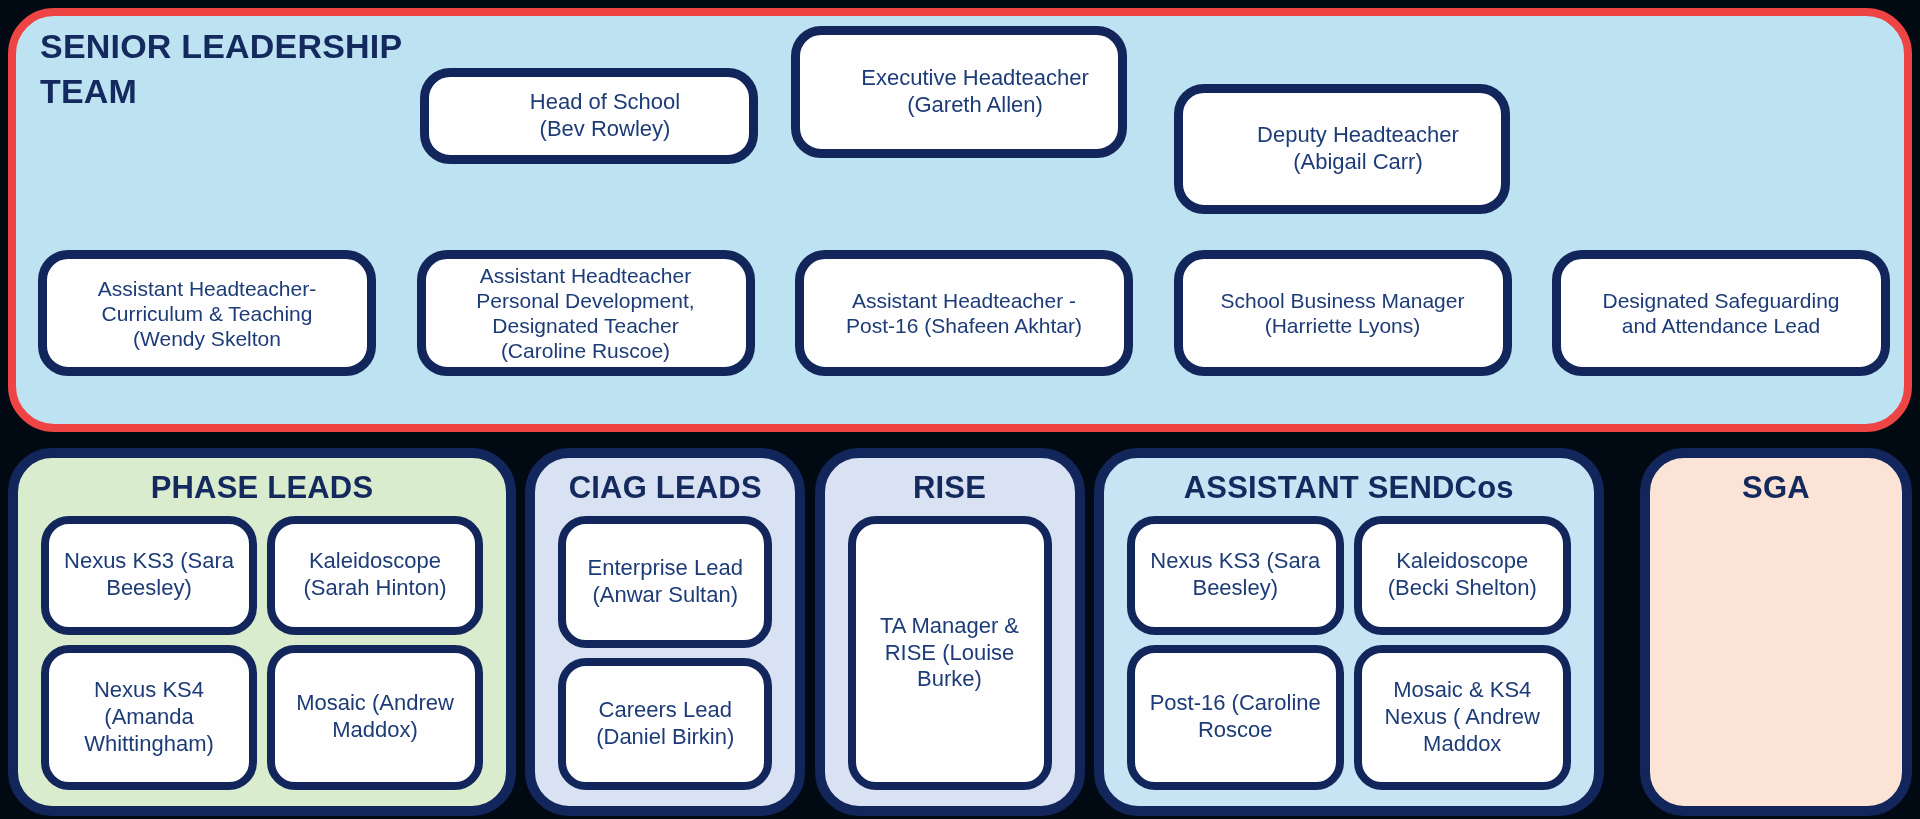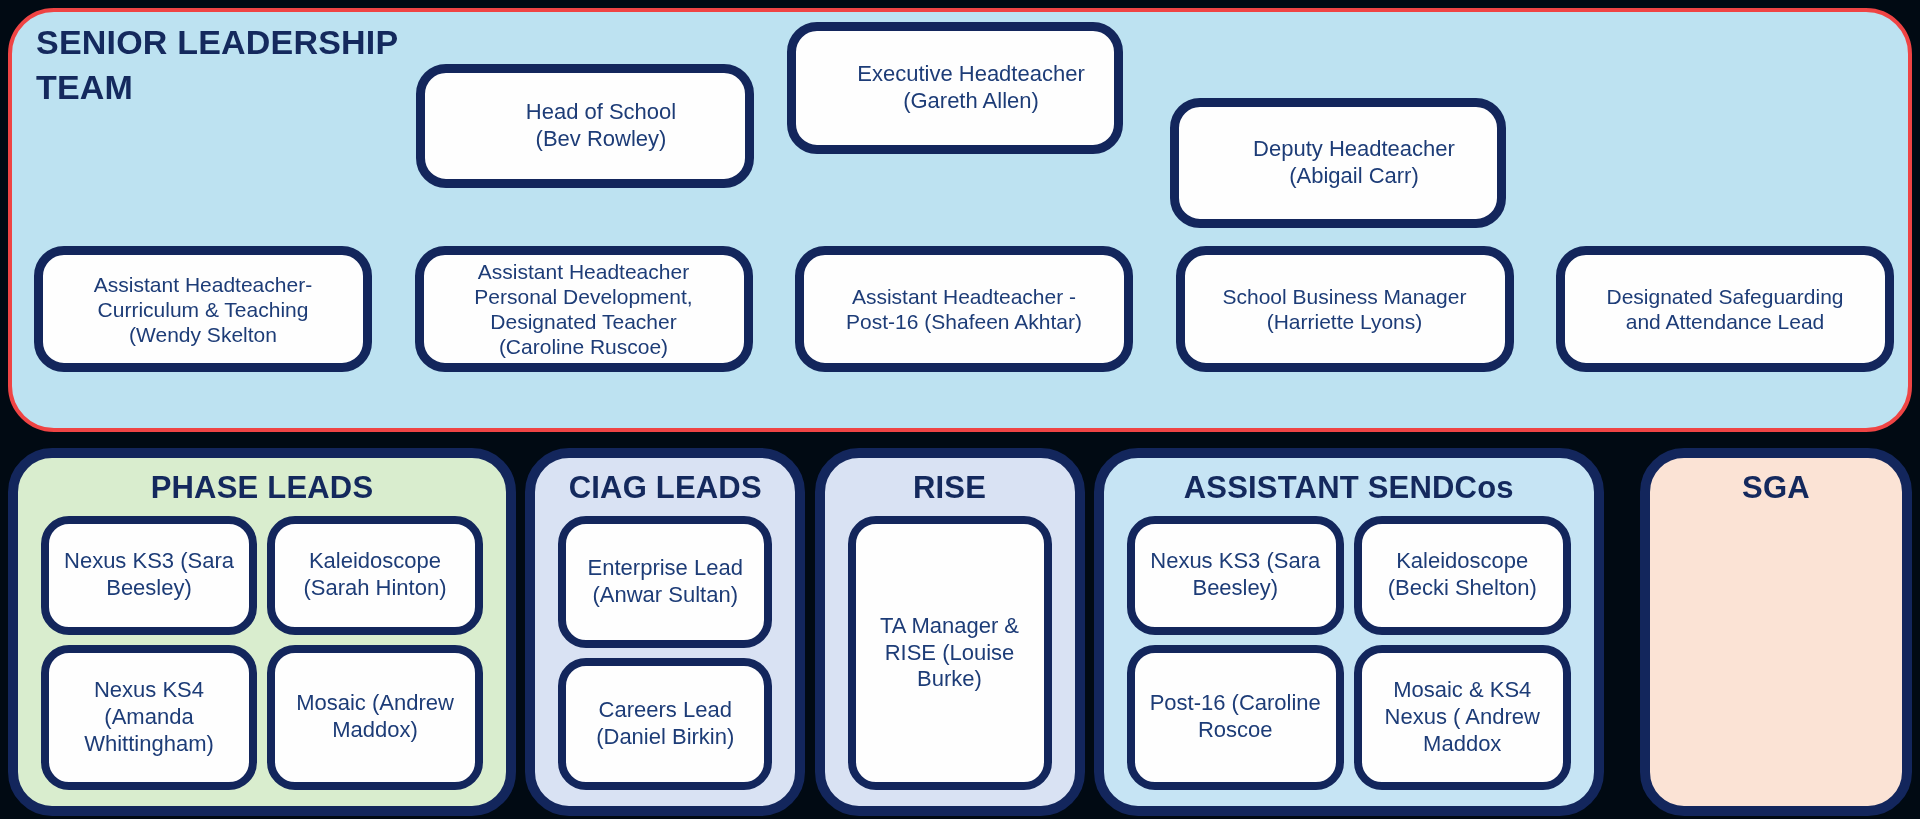--- a/index.html
+++ b/index.html
@@ -6,21 +6,21 @@
   .canvas {
     position:relative; width:1920px; height:819px; overflow:hidden;
     background:#010a13;
     font-family:"Liberation Sans", sans-serif;
   }
   
   .slt-panel {
     position:absolute; left:8px; top:8px; width:1904px; height:424px;
     box-sizing:border-box;
     background:#bde2f1;
-    border:4px solid #ef4444;
+    border:8px solid #ef4444;
     border-radius:46px;
   }
   .slt-title {
     position:absolute; left:24px; top:8px; margin:0;
     font-size:34px; font-weight:bold; color:#14295d;
     line-height:1.32; white-space:pre-line; letter-spacing:.2px;
   }
   
   .box {
     box-sizing:border-box;
@@ -69,29 +69,29 @@
 </style>
 </head>
 <body>
 
 <div class="canvas">
 
   <section class="slt-panel">
     <h1 class="slt-title">SENIOR LEADERSHIP
 TEAM</h1>
 
-    <div class="box slt-abs" style="left:404px; top:52px; width:338px; height:124px;">
+    <div class="box slt-abs" style="left:404px; top:52px; width:338px; height:96px;">
       <span class="box-label">Head of School
 (Bev Rowley)</span>
     </div>
     <div class="box slt-abs" style="left:775px; top:10px; width:336px; height:132px;">
       <span class="box-label">Executive Headteacher
 (Gareth Allen)</span>
     </div>
-    <div class="box slt-abs" style="left:1158px; top:86px; width:336px; height:130px;">
+    <div class="box slt-abs" style="left:1158px; top:68px; width:336px; height:130px;">
       <span class="box-label">Deputy Headteacher
 (Abigail Carr)</span>
     </div>
 
     <div class="slt-row2">
       <div class="box">
         <span class="box-label">Assistant Headteacher-
 Curriculum &amp; Teaching
 (Wendy Skelton</span>
       </div>

